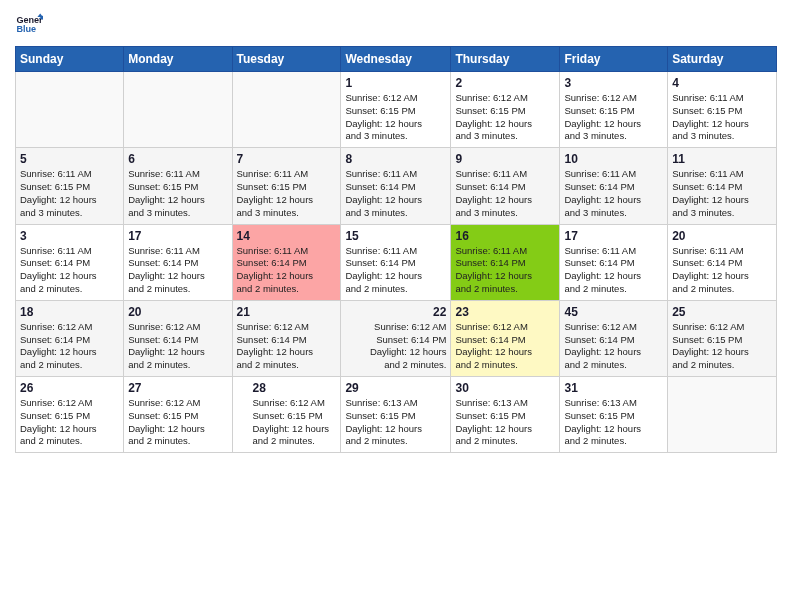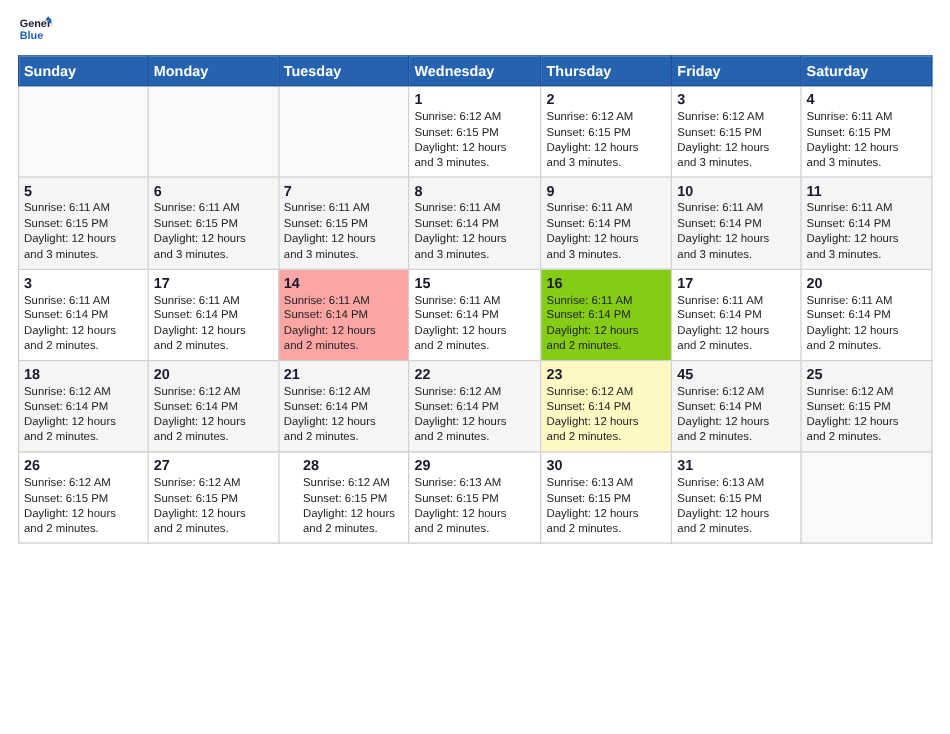--- a/index.html
+++ b/index.html
@@ -276,21 +276,21 @@
 Daylight: 12 hours
 and 2 minutes.</div>
           </td>
           <td style="background: rgb(245, 245, 245);">
             <span class="day-num">21</span>
             <div class="day-info" style="white-space: pre-line;">Sunrise: 6:12 AM
 Sunset: 6:14 PM
 Daylight: 12 hours
 and 2 minutes.</div>
           </td>
-          <td style="background: rgb(245, 245, 245);">
+          <td style="background: rgb(245, 245, 245); text-align: right;">
             <span class="day-num">22</span>
             <div class="day-info" style="white-space: pre-line;">Sunrise: 6:12 AM
 Sunset: 6:14 PM
 Daylight: 12 hours
 and 2 minutes.</div>
           </td>
           <td style="background: #fef9c3;">
             <span class="day-num">23</span>
             <div class="day-info" style="white-space: pre-line;">Sunrise: 6:12 AM
 Sunset: 6:14 PM

